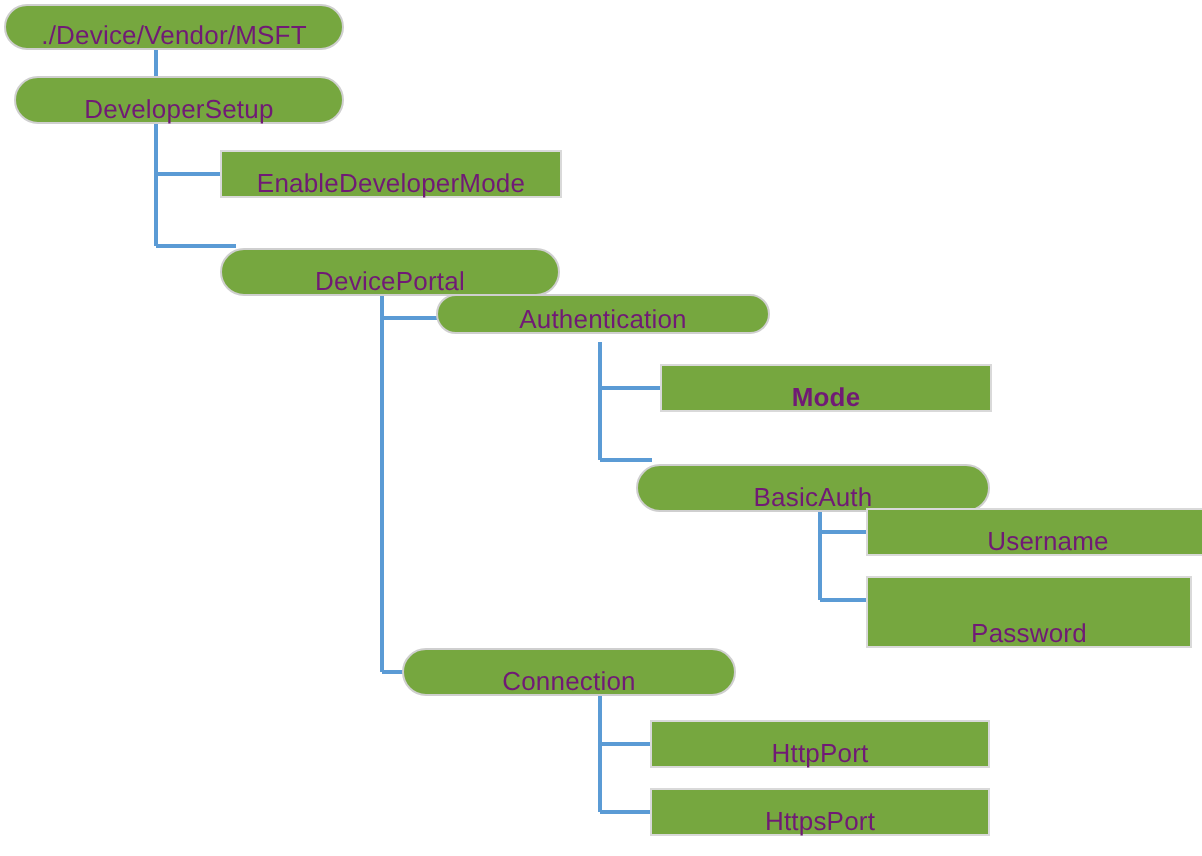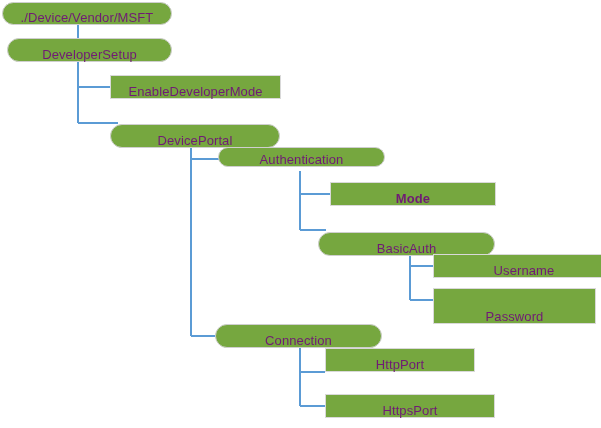--- a/index.html
+++ b/index.html
@@ -111,24 +111,24 @@
       </div>
       <div class="node pill" style="left: 318px; top: 232px; width: 177px; height: 24px;">
         <span class="node-label">BasicAuth</span>
       </div>
       <div class="node rect" style="left: 433px; top: 254px; width: 182px; height: 24px;">
         <span class="node-label">Username</span>
       </div>
       <div class="node rect" style="left: 433px; top: 288px; width: 163px; height: 36px;">
         <span class="node-label">Password</span>
       </div>
-      <div class="node pill" style="left: 215px; top: 324px; width: 167px; height: 24px;">
+      <div class="node pill" style="left: 201px; top: 324px; width: 167px; height: 24px;">
         <span class="node-label">Connection</span>
       </div>
-      <div class="node rect" style="left: 325px; top: 348px; width: 150px; height: 24px;">
+      <div class="node rect" style="left: 325px; top: 360px; width: 170px; height: 24px;">
         <span class="node-label">HttpPort</span>
       </div>
       <div class="node rect" style="left: 325px; top: 394px; width: 170px; height: 24px;">
         <span class="node-label">HttpsPort</span>
       </div>
     </div>
 
 </div>
 
 </body></html>

